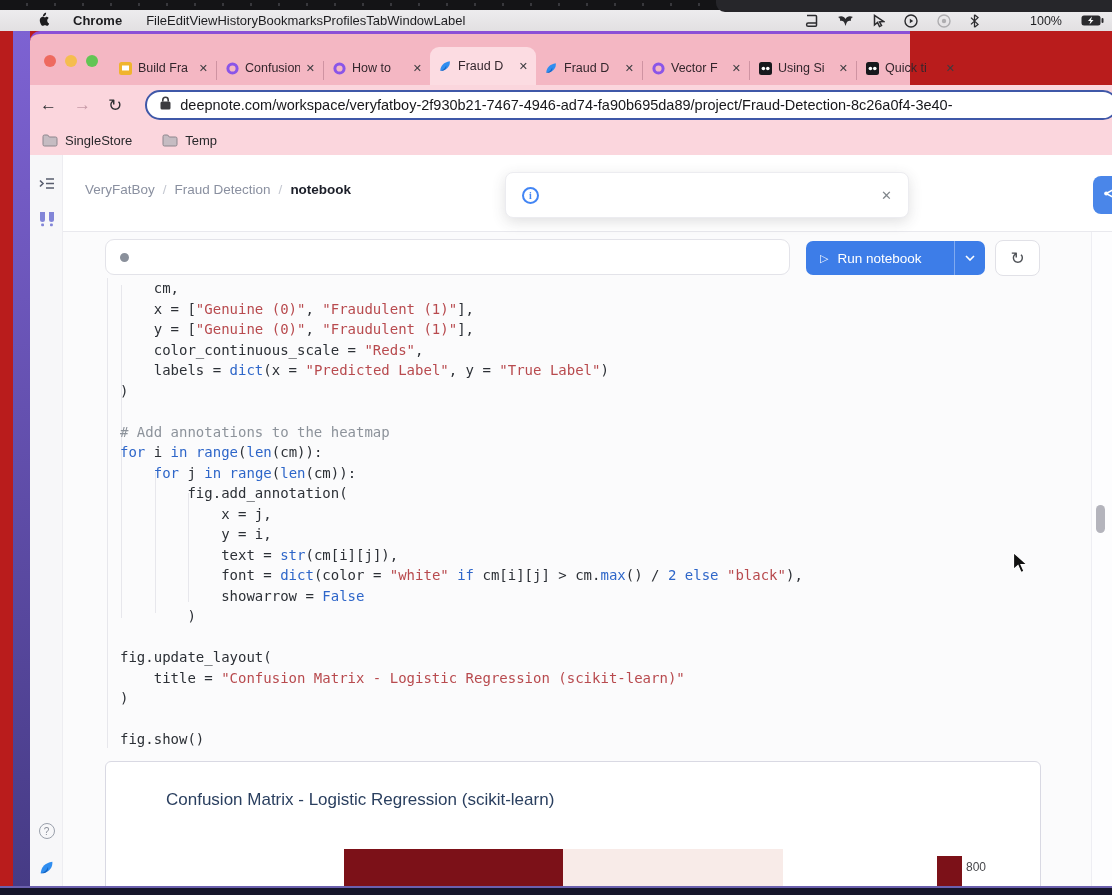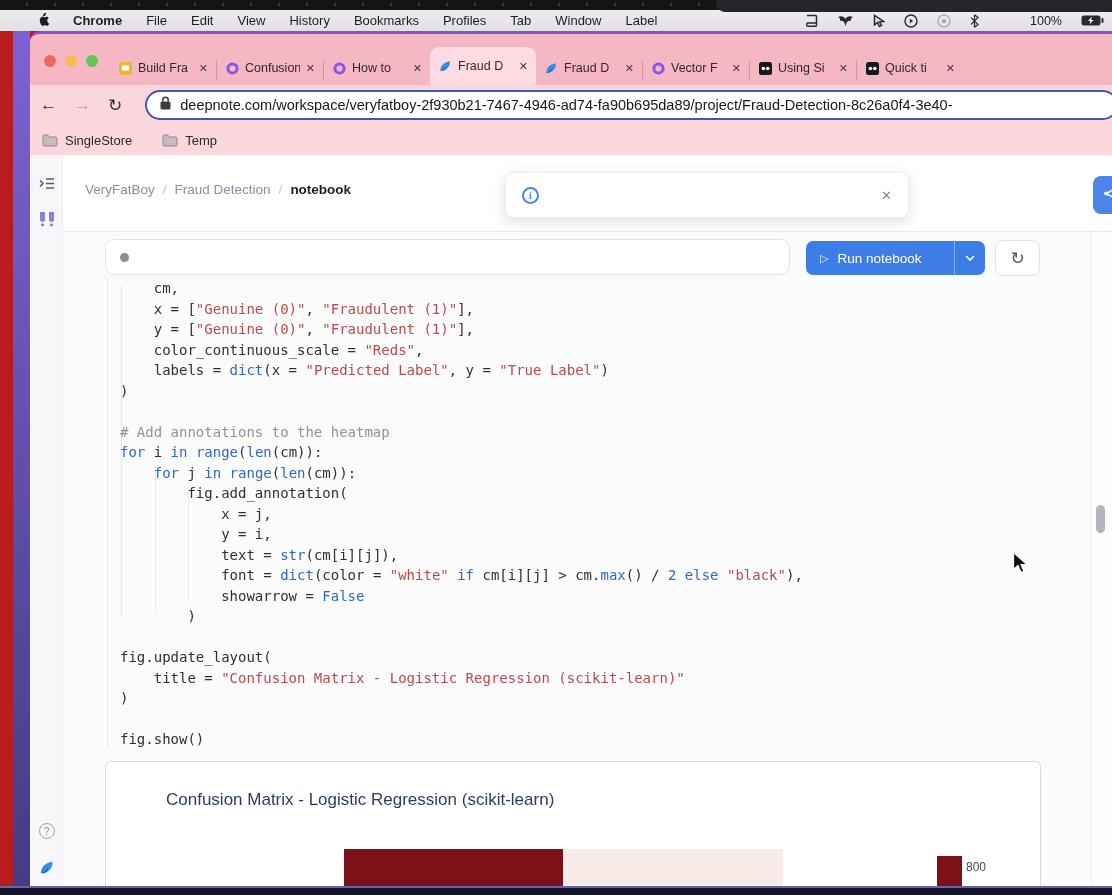--- a/index.html
+++ b/index.html
@@ -14,32 +14,32 @@
   .rec-dot { position:absolute; left:866px; top:2px; width:6px; height:6px; border-radius:50%; background:#2f7df6; }
   .menu-overlay { position:absolute; left:716px; top:0; width:396px; height:12px; background:#26262a;
     border-radius:0 0 0 9px; z-index:6; }
 
   
   .menubar { position:absolute; left:0; top:10px; width:1112px; height:21px;
     background:linear-gradient(#edecee,#e2e0e2); display:flex; align-items:center;
     font-size:13px; color:#1d1d20; z-index:5; }
   .menu-left { display:flex; align-items:center; gap:24px; margin-left:36px; }
   .menu-appname { font-weight:bold; }
-  .menu-items { display:flex; align-items:center; gap:24px; }
+  .menu-items { display:flex; align-items:center; }
   .menu-right { margin-left:auto; margin-right:8px; display:flex; align-items:center; gap:19px; }
   .menu-right svg { display:block; }
   .batt-pct { font-size:12.5px;margin-left:32px; }
 
   
   .desktop-purple { position:absolute; left:13px; top:31px; width:17px; height:855px;
     background:linear-gradient(180deg,#7d62d2,#463b85); }
 
   
   .window { position:absolute; left:30px; top:31px; width:1082px; height:855px; }
-  .tabstrip { position:absolute; left:0; top:0; width:1082px; height:54px; background:#f4b7c3;
+  .tabstrip { position:absolute; left:0; top:0; width:880px; height:54px; background:#f4b7c3;
     border-top:3px solid #8b4fd6; border-radius:10px 0 0 0;padding-left:44px; }
   .traffic { position:absolute; left:14px; top:21px; display:flex; gap:9px; }
   .tl { width:12px; height:12px; border-radius:50%; }
   .tl-red { background:#ee6a5f; } .tl-yellow { background:#f5bd4f; } .tl-green { background:#62c554; }
   .tabs { position:absolute; left:80px; bottom:0; display:flex; align-items:flex-end; height:38px; }
   .tab { width:106px; height:34px; display:flex; align-items:center; gap:6px; padding:0 8px;
     font-size:12.5px; color:#33262c; }
   .tab.active { background:#fcdce2; border-radius:9px 9px 0 0; height:38px; }
   .tab .fav { width:14px; height:14px; display:flex; align-items:center; justify-content:center; flex:none; }
   .tlabel { flex:1; overflow:hidden; white-space:nowrap; }

